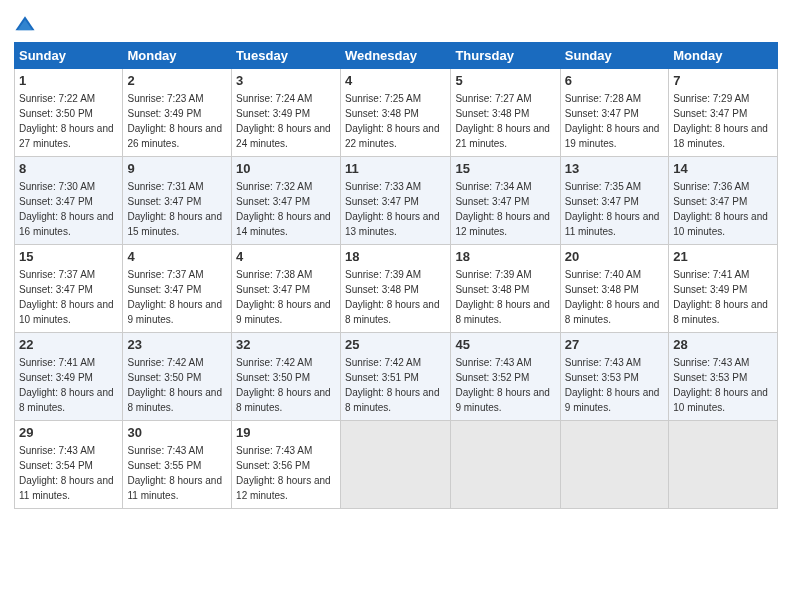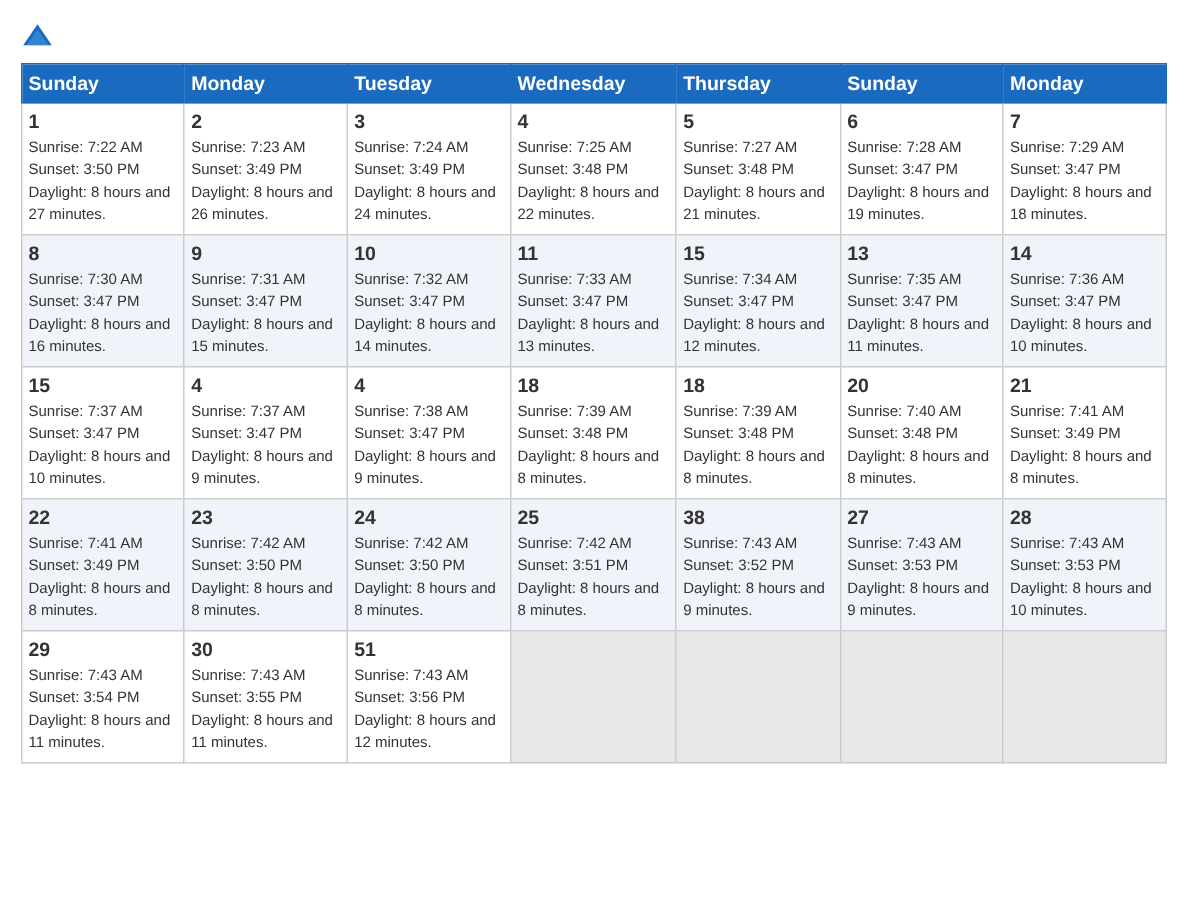--- a/index.html
+++ b/index.html
@@ -158,30 +158,30 @@
           <td><span class="day-number">4</span><span class="day-info">Sunrise: 7:37 AM<br>Sunset: 3:47 PM<br>Daylight: 8 hours and 9 minutes.</span></td>
           <td><span class="day-number">4</span><span class="day-info">Sunrise: 7:38 AM<br>Sunset: 3:47 PM<br>Daylight: 8 hours and 9 minutes.</span></td>
           <td><span class="day-number">18</span><span class="day-info">Sunrise: 7:39 AM<br>Sunset: 3:48 PM<br>Daylight: 8 hours and 8 minutes.</span></td>
           <td><span class="day-number">18</span><span class="day-info">Sunrise: 7:39 AM<br>Sunset: 3:48 PM<br>Daylight: 8 hours and 8 minutes.</span></td>
           <td><span class="day-number">20</span><span class="day-info">Sunrise: 7:40 AM<br>Sunset: 3:48 PM<br>Daylight: 8 hours and 8 minutes.</span></td>
           <td><span class="day-number">21</span><span class="day-info">Sunrise: 7:41 AM<br>Sunset: 3:49 PM<br>Daylight: 8 hours and 8 minutes.</span></td>
         </tr>
         <tr>
           <td><span class="day-number">22</span><span class="day-info">Sunrise: 7:41 AM<br>Sunset: 3:49 PM<br>Daylight: 8 hours and 8 minutes.</span></td>
           <td><span class="day-number">23</span><span class="day-info">Sunrise: 7:42 AM<br>Sunset: 3:50 PM<br>Daylight: 8 hours and 8 minutes.</span></td>
-          <td><span class="day-number">24</span><span class="day-info">Sunrise: 7:42 AM<br>Sunset: 3:50 PM<br>Daylight: 8 hours and 8 minutes.</span></td>
+          <td><span class="day-number">32</span><span class="day-info">Sunrise: 7:42 AM<br>Sunset: 3:50 PM<br>Daylight: 8 hours and 8 minutes.</span></td>
           <td><span class="day-number">25</span><span class="day-info">Sunrise: 7:42 AM<br>Sunset: 3:51 PM<br>Daylight: 8 hours and 8 minutes.</span></td>
-          <td><span class="day-number">38</span><span class="day-info">Sunrise: 7:43 AM<br>Sunset: 3:52 PM<br>Daylight: 8 hours and 9 minutes.</span></td>
+          <td><span class="day-number">45</span><span class="day-info">Sunrise: 7:43 AM<br>Sunset: 3:52 PM<br>Daylight: 8 hours and 9 minutes.</span></td>
           <td><span class="day-number">27</span><span class="day-info">Sunrise: 7:43 AM<br>Sunset: 3:53 PM<br>Daylight: 8 hours and 9 minutes.</span></td>
           <td><span class="day-number">28</span><span class="day-info">Sunrise: 7:43 AM<br>Sunset: 3:53 PM<br>Daylight: 8 hours and 10 minutes.</span></td>
         </tr>
         <tr>
           <td><span class="day-number">29</span><span class="day-info">Sunrise: 7:43 AM<br>Sunset: 3:54 PM<br>Daylight: 8 hours and 11 minutes.</span></td>
           <td><span class="day-number">30</span><span class="day-info">Sunrise: 7:43 AM<br>Sunset: 3:55 PM<br>Daylight: 8 hours and 11 minutes.</span></td>
-          <td><span class="day-number">51</span><span class="day-info">Sunrise: 7:43 AM<br>Sunset: 3:56 PM<br>Daylight: 8 hours and 12 minutes.</span></td>
+          <td><span class="day-number">19</span><span class="day-info">Sunrise: 7:43 AM<br>Sunset: 3:56 PM<br>Daylight: 8 hours and 12 minutes.</span></td>
           <td class="empty"></td>
           <td class="empty"></td>
           <td class="empty"></td>
           <td class="empty"></td>
         </tr>
       </tbody>
   </table>
 </div>
 
 </body></html>

